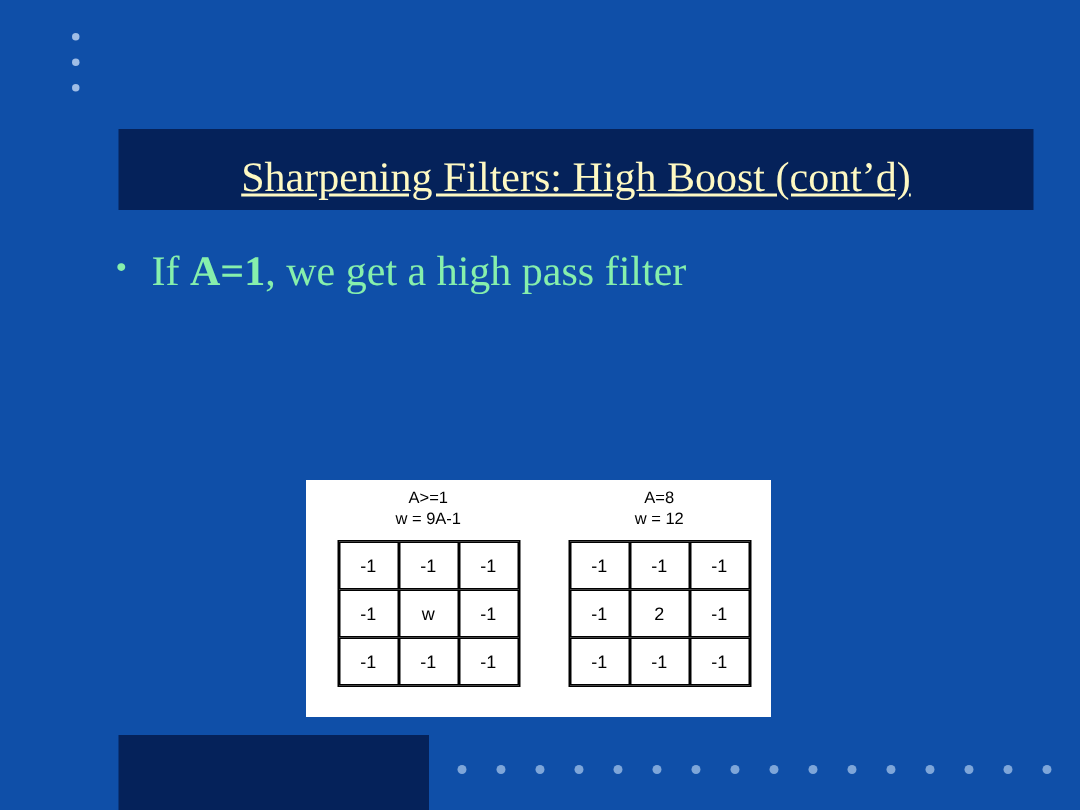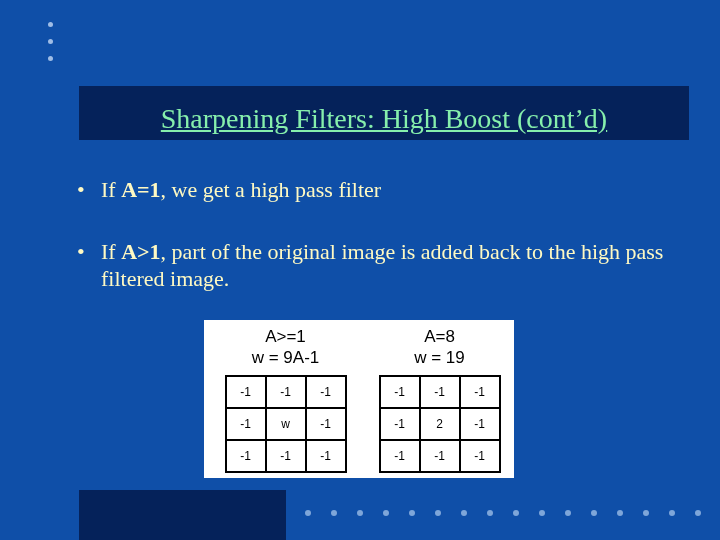--- a/index.html
+++ b/index.html
@@ -50,44 +50,43 @@
     top: 86px;
     left: 79px;
     width: 610px;
     height: 54px;
     background: #05225a;
     display: flex;
     align-items: center;
     justify-content: center;
   }
   .title-bar .title {
-    color: #86efac;
+    color: #fef9c3;
     font-size: 28px;
     text-decoration: underline;
     margin-top: 12px;
   }
   
   .footer-block {
     position: absolute;
     left: 79px;
     bottom: 0;
     width: 207px;
     height: 50px;
     background: #05225a;
   }
   
   .body {
     position: absolute;
     top: 164px;
     left: 73px;
     width: 600px;
-    color: #fef9c3;
-    font-size: 22px;
+    color: #86efac;
+    font-size: 28px;
     line-height: 1.25;
-    margin-top: 12px;
   }
   .body ul {
     margin: 0;
     padding: 0;
     list-style: none;
   }
   .body li {
     position: relative;
     padding-left: 28px;
     margin-bottom: 34px;
@@ -113,21 +112,21 @@
   }
   .figure .panel {
     position: absolute;
     top: 6px;
     width: 135px;
   }
   .figure .panel.left  { left: 14px; }
   .figure .panel.right { left: 168px; }
   .panel .hdr {
     text-align: center;
-    font-size: 17px;
+    font-size: 11px;
     line-height: 1.25;
     margin-bottom: 6px;
     white-space: pre;
   }
   .grid {
     display: grid;
     grid-template-columns: repeat(3, 40px);
     grid-template-rows: repeat(3, 32px);
     border: 1px solid #000;
     width: 120px;
@@ -154,23 +153,20 @@
 
   <div class="title-bar">
     <span class="title">Sharpening Filters: High Boost (cont’d)</span>
   </div>
 
   <div class="body">
     <ul>
       <li>
         <span>If </span><span class="bold">A=1</span><span>, we get a high pass filter</span>
       </li>
-      <li>
-        <span>If </span><span class="bold">A&gt;1</span><span>, part of the original image is added back to the high pass filtered image.</span>
-      </li>
     </ul>
   </div>
 
   <div class="figure">
     <div class="panel left">
       <div class="hdr"><span>A&gt;=1</span>
 <span>w = 9A-1</span></div>
       <div class="grid">
         <div class="cell">-1</div>
         <div class="cell">-1</div>
@@ -178,21 +174,21 @@
         <div class="cell">-1</div>
         <div class="cell">w</div>
         <div class="cell">-1</div>
         <div class="cell">-1</div>
         <div class="cell">-1</div>
         <div class="cell">-1</div>
       </div>
     </div>
     <div class="panel right">
       <div class="hdr"><span>A=8</span>
-<span>w = 19</span></div>
+<span>w = 12</span></div>
       <div class="grid">
         <div class="cell">-1</div>
         <div class="cell">-1</div>
         <div class="cell">-1</div>
         <div class="cell">-1</div>
         <div class="cell">2</div>
         <div class="cell">-1</div>
         <div class="cell">-1</div>
         <div class="cell">-1</div>
         <div class="cell">-1</div>

